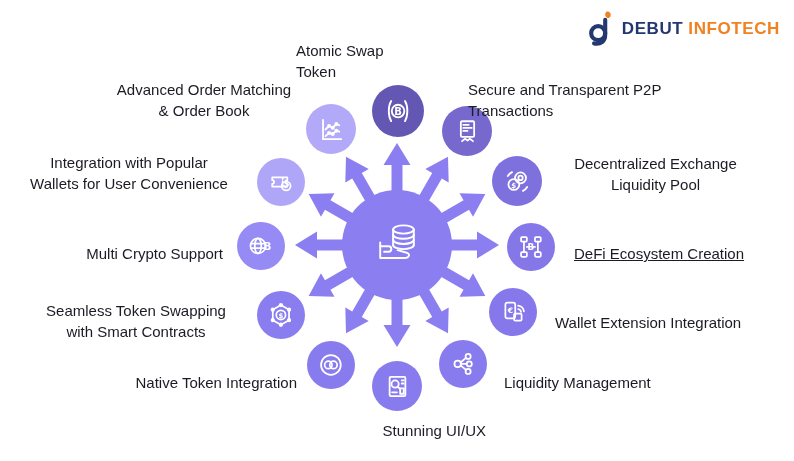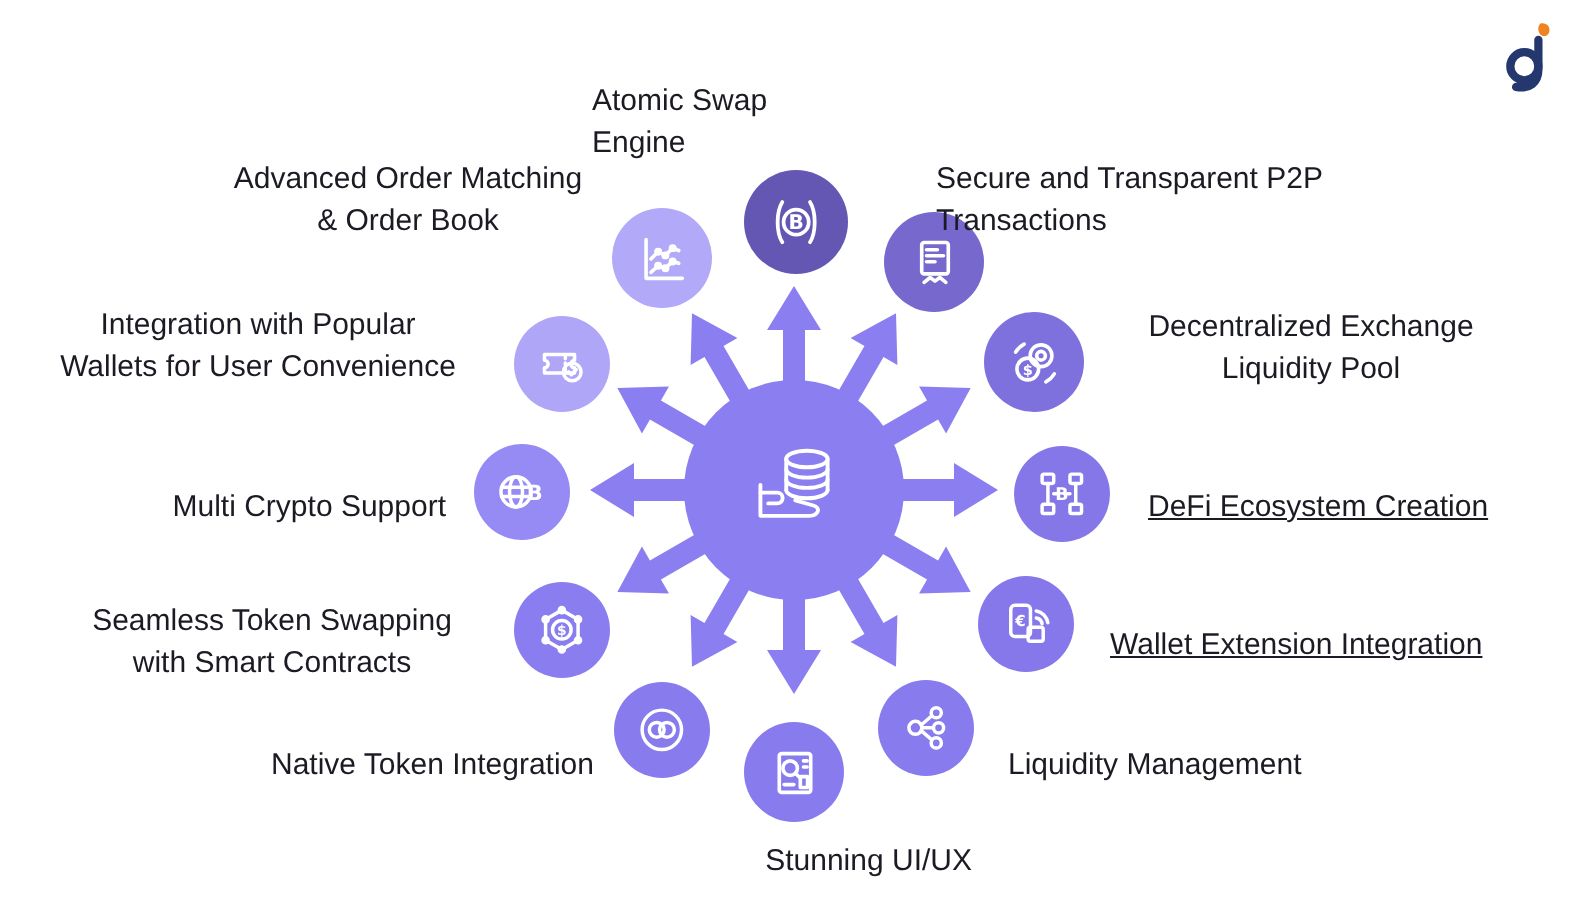--- a/index.html
+++ b/index.html
@@ -43,21 +43,21 @@
   .c11{left:306px;top:104px;width:50px;height:50px;}
   
   .lbl{
     position:absolute;font-size:15px;line-height:21px;font-weight:500;color:#1b1b24;
   }
   .lbl span{display:block;}
   .l0{left:296px;top:40px;width:180px;text-align:left;}
   .l1{left:468px;top:79px;width:245px;text-align:left;}
   .l2{left:548px;top:153px;width:215px;text-align:center;}
   .l3{left:574px;top:243px;text-align:left;text-decoration:underline;}
-  .l4{left:555px;top:312px;text-align:left;text-decoration:underline;}
+  .l4{left:555px;top:312px;text-align:left;}
   .l5{left:504px;top:372px;text-align:left;}
   .l6{left:306px;top:420px;width:180px;text-align:right;}
   .l7{left:107px;top:372px;width:190px;text-align:right;}
   .l8{left:25px;top:300px;width:222px;text-align:center;}
   .l9{left:60px;top:243px;width:163px;text-align:right;}
   .l10{left:10px;top:152px;width:238px;text-align:center;}
   .l11{left:95px;top:79px;width:218px;text-align:center;}
 </style>
 </head>
 <body>
@@ -122,21 +122,21 @@
       <g class="icon-stroke">
         <circle cx="12" cy="12" r="5"></circle>
         <path d="M6.5 4 C4 8 4 16 6.5 20"></path>
         <path d="M17.5 4 C20 8 20 16 17.5 20"></path>
       </g>
       <text class="icon-text" x="12" y="14.8" font-size="8">B</text>
     </svg>
   </div>
   <div class="lbl l0">
     <span>Atomic Swap</span>
-      <span>Engine</span>
+      <span>Token</span>
   </div>
 
   <div class="node-circle c1" style="background-color: rgb(118, 104, 205);">
     <svg viewBox="0 0 24 24">
       <g class="icon-stroke">
         <rect x="6.5" y="3.5" width="11" height="13" rx="1"></rect>
         <path d="M8.5 6.5 H13 M8.5 9 H15.5 M8.5 11.5 H12"></path>
         <path d="M7.5 20 L10 18 L12 19.5 L14 18 L16.5 20"></path>
       </g>
     </svg>
@@ -310,13 +310,16 @@
 </div>
 
 <div class="brand">
   <svg class="mark" viewBox="0 0 40 46">
     <g fill="none" stroke="#24386f" stroke-width="5" stroke-linecap="round">
       <circle cx="19" cy="28" r="8.5"></circle>
       <path d="M27.5 12 V30 C27.5 38 22 42 14 40.5"></path>
     </g>
     <path d="M29 2 C32.5 1.5 35 4 34 7.5 C33 10 30 10.5 28.5 8.5 C27 6.5 27 3.5 29 2 Z" fill="#f08221"></path>
   </svg>
+  <div class="wordmark">
+    <span class="w1">DEBUT</span><span class="w2">INFOTECH</span>
+  </div>
 </div>
 
 </body></html>

